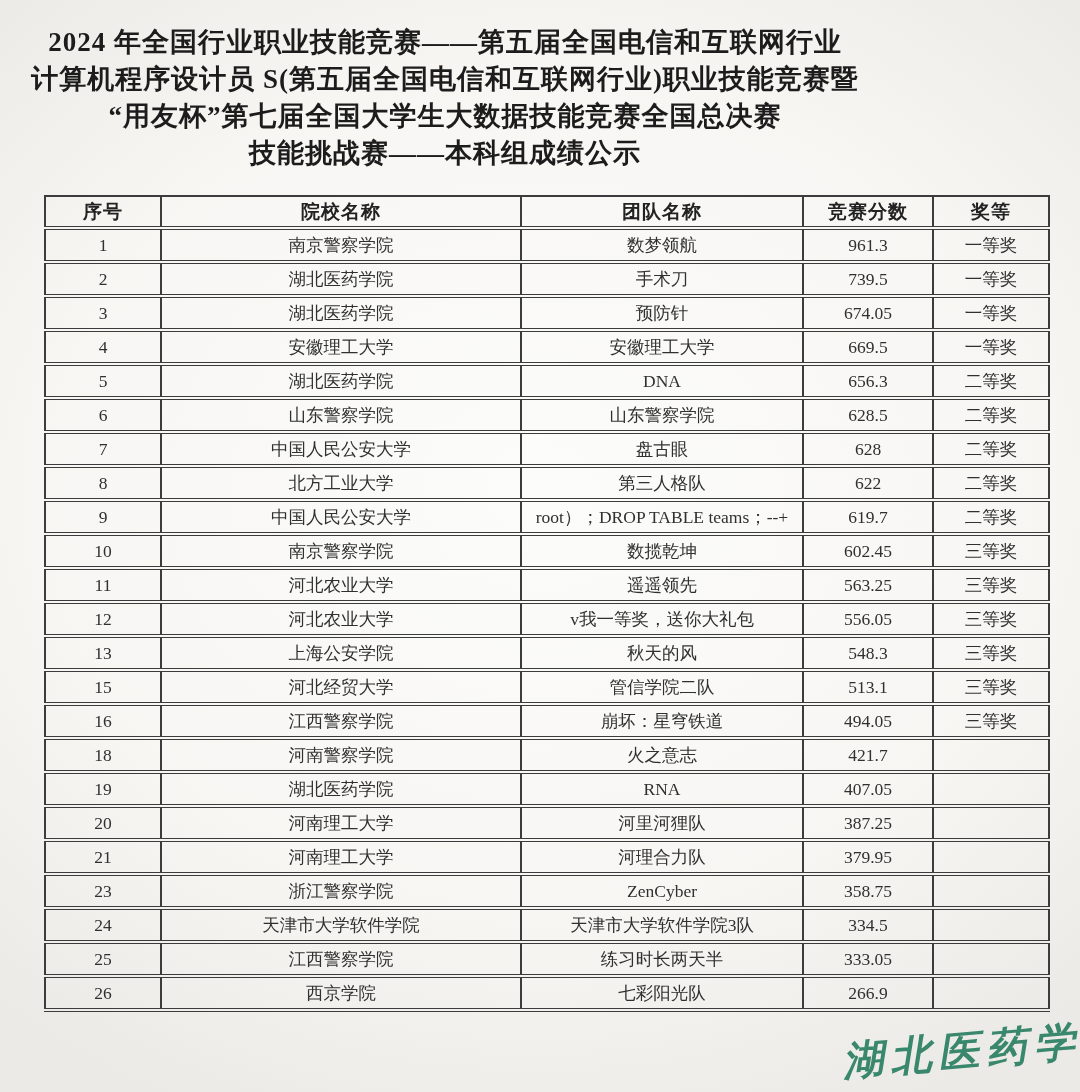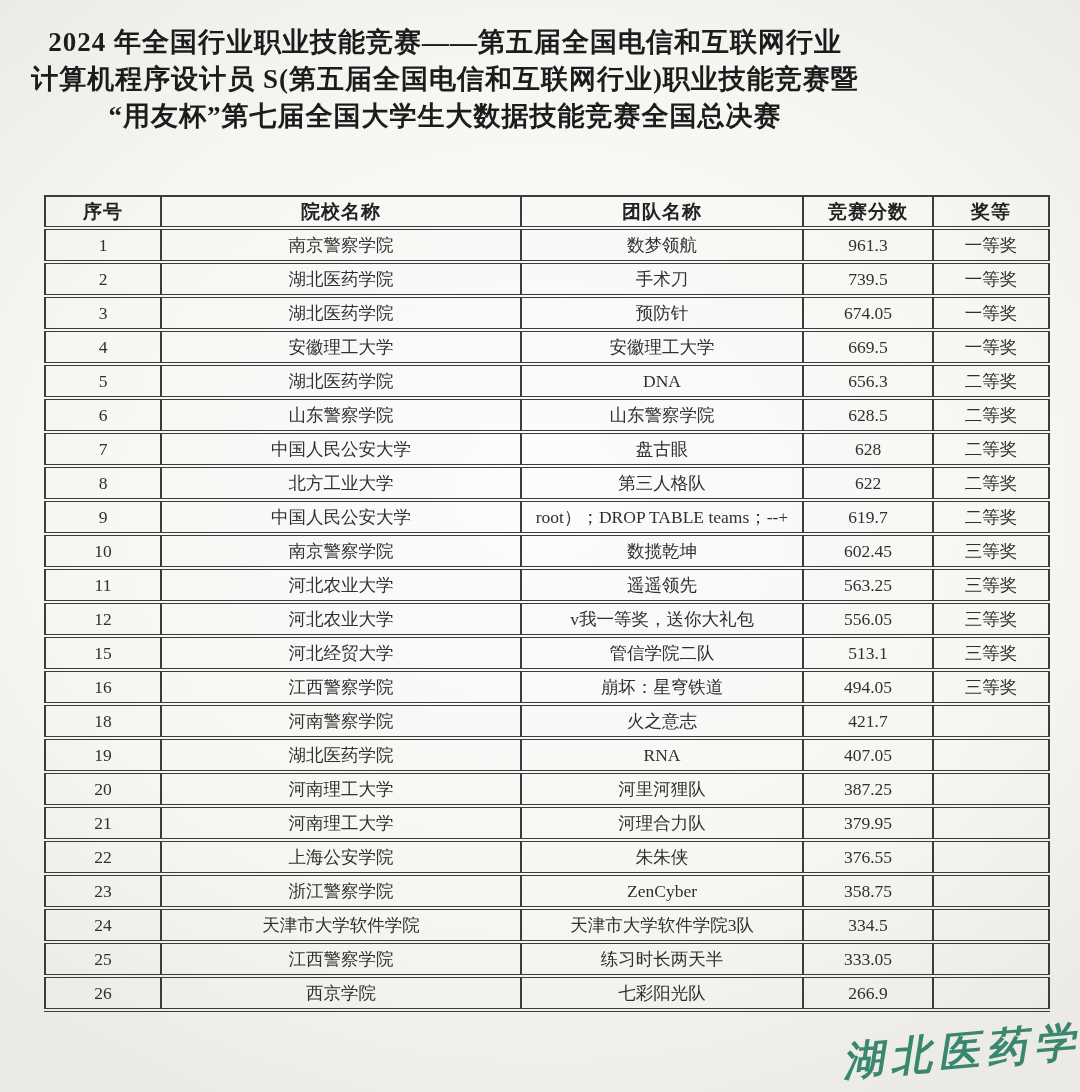--- a/index.html
+++ b/index.html
@@ -89,20 +89,21 @@
 </style>
 </head>
 <body>
 
 <div class="page">
 
   <div class="title-block">
     <div class="title-line">2024 年全国行业职业技能竞赛——第五届全国电信和互联网行业</div>
     <div class="title-line">计算机程序设计员 S(第五届全国电信和互联网行业)职业技能竞赛暨</div>
     <div class="title-line">“用友杯”第七届全国大学生大数据技能竞赛全国总决赛</div>
+    <div class="title-line">技能挑战赛——本科组成绩公示</div>
   </div>
 
   <table class="results">
     <colgroup>
       <col style="width:116px">
       <col style="width:360px">
       <col style="width:282px">
       <col style="width:130px">
       <col style="width:116px">
     </colgroup>
@@ -194,20 +195,27 @@
           <td class="c-award">三等奖</td>
         </tr>
         <tr>
           <td class="c-index">12</td>
           <td class="c-school">河北农业大学</td>
           <td class="c-team">v我一等奖，送你大礼包</td>
           <td class="c-score">556.05</td>
           <td class="c-award">三等奖</td>
         </tr>
         <tr>
+          <td class="c-index">13</td>
+          <td class="c-school">上海公安学院</td>
+          <td class="c-team">秋天的风</td>
+          <td class="c-score">548.3</td>
+          <td class="c-award">三等奖</td>
+        </tr>
+        <tr>
           <td class="c-index">15</td>
           <td class="c-school">河北经贸大学</td>
           <td class="c-team">管信学院二队</td>
           <td class="c-score">513.1</td>
           <td class="c-award">三等奖</td>
         </tr>
         <tr>
           <td class="c-index">16</td>
           <td class="c-school">江西警察学院</td>
           <td class="c-team">崩坏：星穹铁道</td>
@@ -236,27 +244,20 @@
           <td class="c-award"></td>
         </tr>
         <tr>
           <td class="c-index">21</td>
           <td class="c-school">河南理工大学</td>
           <td class="c-team">河理合力队</td>
           <td class="c-score">379.95</td>
           <td class="c-award"></td>
         </tr>
         <tr>
-          <td class="c-index">22</td>
-          <td class="c-school">上海公安学院</td>
-          <td class="c-team">朱朱侠</td>
-          <td class="c-score">376.55</td>
-          <td class="c-award"></td>
-        </tr>
-        <tr>
           <td class="c-index">23</td>
           <td class="c-school">浙江警察学院</td>
           <td class="c-team">ZenCyber</td>
           <td class="c-score">358.75</td>
           <td class="c-award"></td>
         </tr>
         <tr>
           <td class="c-index">24</td>
           <td class="c-school">天津市大学软件学院</td>
           <td class="c-team">天津市大学软件学院3队</td>

